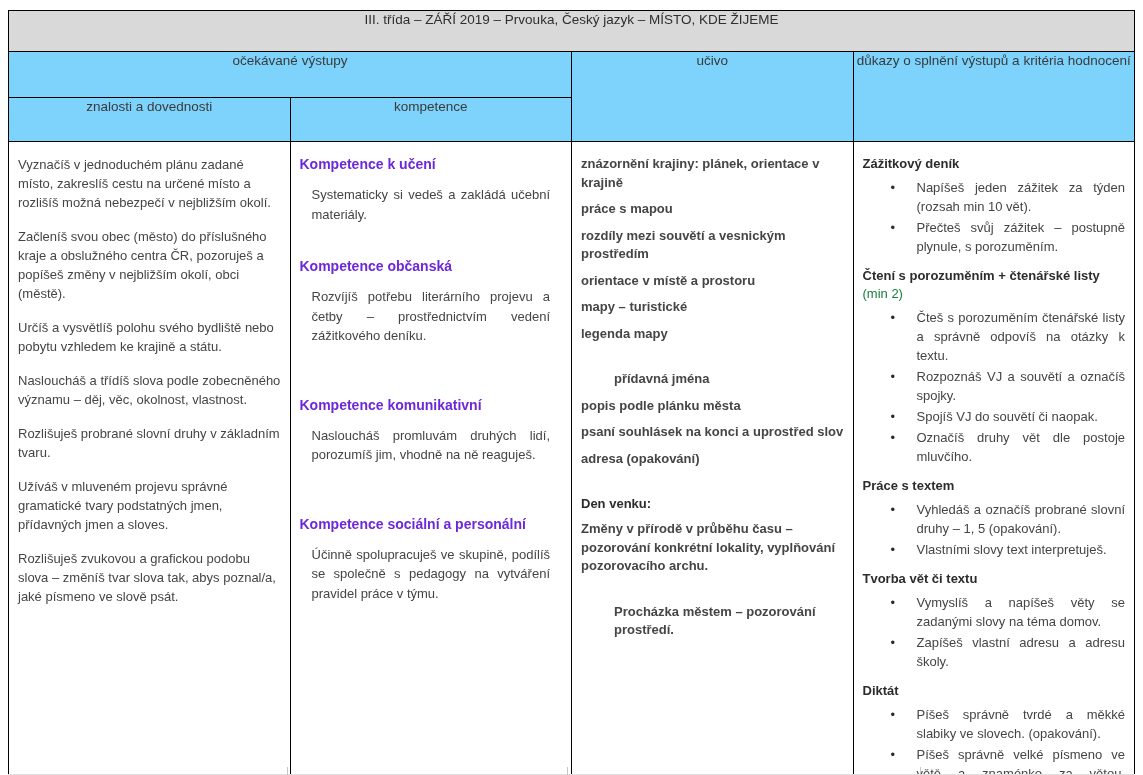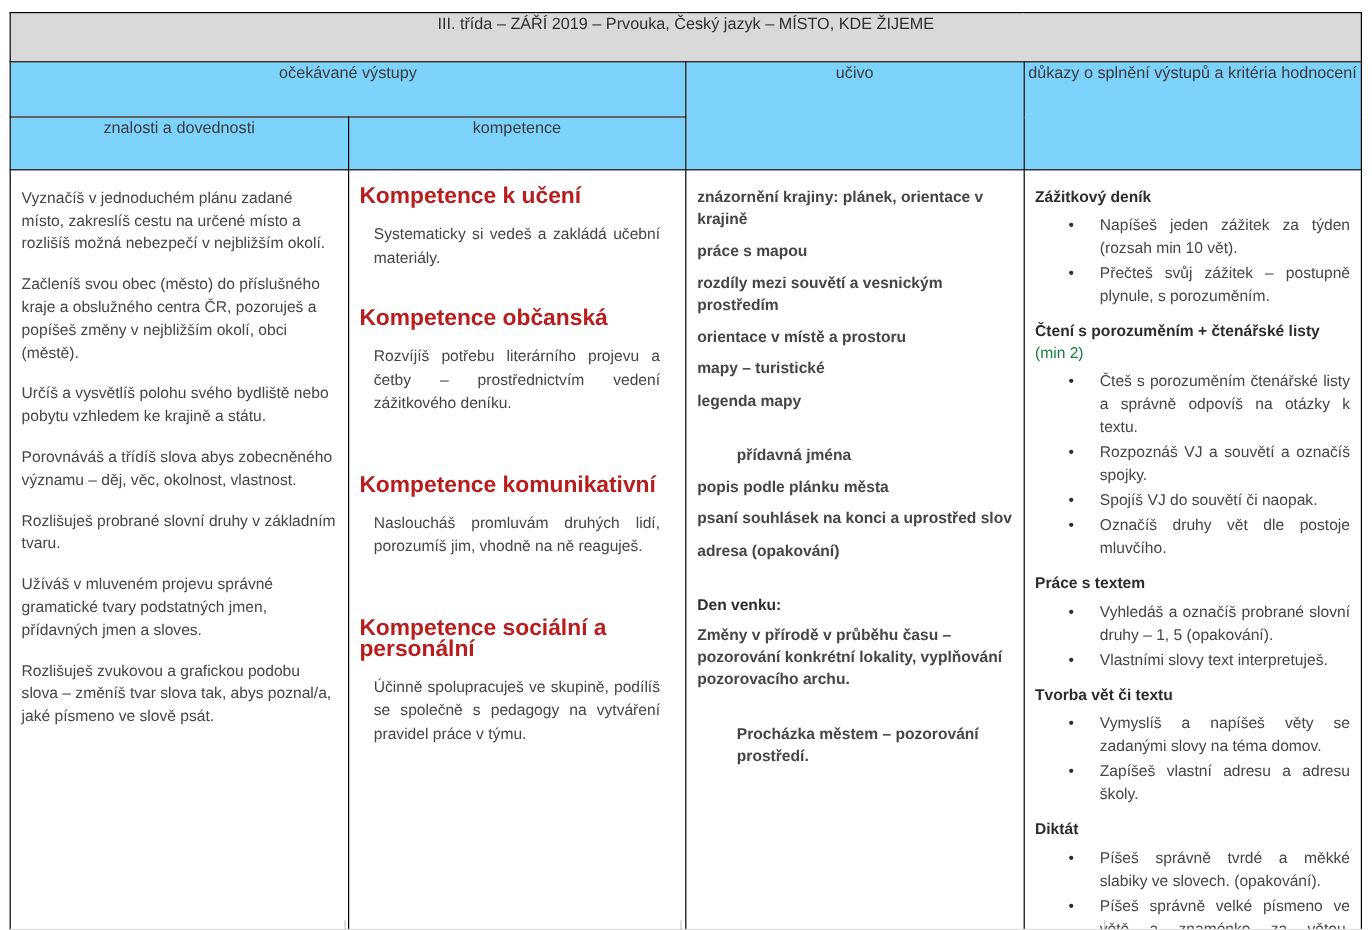--- a/index.html
+++ b/index.html
@@ -25,21 +25,21 @@
   }
   td.h-span{height:43px;}
   td.h-sub{height:41px;border-bottom-width:2px;}
   td.h-tall{border-bottom-width:2px;}
   td.h-evidence{vertical-align:middle;}
   tr.bodyrow td{height:626px;border-bottom-width:2px;padding:13px 9px 8px 9px;}
   td.c1{padding-left:9px;padding-right:8px;}
   .c1 p{margin:0 0 15px 0;line-height:19px;text-align:left;}
   .c1 p:last-child{margin-bottom:0;}
   td.c2{padding-left:10px;padding-right:10px;}
-  .c2 h4{margin:0 0 6px 0;font-size:19px;line-height:18px;color:#b91c1c;font-weight:bold;}
+  .c2 h4{margin:0 0 6px 0;font-size:14px;line-height:18px;color:#6d28d9;font-weight:bold;}
   .c2 p{margin:12px;line-height:19.5px;text-align:justify;}
   .c2 .mt-a{margin-top:33px;}
   .c2 .mt-b{margin-top:50px;}
   td.c3{padding-left:13px;padding-right:10px;}
   .c3 p{margin:0 0 8px 0;line-height:18.5px;text-align:left;font-weight:bold;}
   .c3 .gap{margin-top:27px;padding-left:33px;}
   .c3 h4{margin:27px 0 7px 0;font-size:13px;color:#2c2c2c;font-weight:bold;line-height:18px;}
   td.c4{padding-left:9px;padding-right:14px;}
   .c4 h4{margin:11px 0 5px 0;font-size:13px;line-height:18px;color:#2c2c2c;font-weight:bold;}
   .c4 h4:first-child{margin-top:0;}
@@ -69,21 +69,21 @@
     <tr>
       <td class="hdr h-sub">znalosti a dovednosti</td>
       <td class="hdr h-sub">kompetence</td>
     </tr>
     <tr class="bodyrow">
 
       <td class="c1">
         <p>Vyznačíš v jednoduchém plánu zadané místo, zakreslíš cestu na určené místo a rozlišíš možná nebezpečí v nejbližším okolí.</p>
         <p>Začleníš svou obec (město) do příslušného kraje a obslužného centra ČR, pozoruješ a popíšeš změny v nejbližším okolí, obci (městě).</p>
         <p>Určíš a vysvětlíš polohu svého bydliště nebo pobytu vzhledem ke krajině a státu.</p>
-        <p>Porovnáváš a třídíš slova abys zobecněného významu – děj, věc, okolnost, vlastnost.</p>
+        <p>Nasloucháš a třídíš slova podle zobecněného významu – děj, věc, okolnost, vlastnost.</p>
         <p>Rozlišuješ probrané slovní druhy v základním tvaru.</p>
         <p>Užíváš v mluveném projevu správné gramatické tvary podstatných jmen, přídavných jmen a sloves.</p>
         <p>Rozlišuješ zvukovou a grafickou podobu slova – změníš tvar slova tak, abys poznal/a, jaké písmeno ve slově psát.</p>
       </td>
 
       <td class="c2">
         <h4>Kompetence k učení</h4>
         <p>Systematicky si vedeš a zakládá učební materiály.</p>
         <h4 class="mt-a">Kompetence občanská</h4>
         <p>Rozvíjíš potřebu literárního projevu a četby – prostřednictvím vedení zážitkového deníku.</p>

